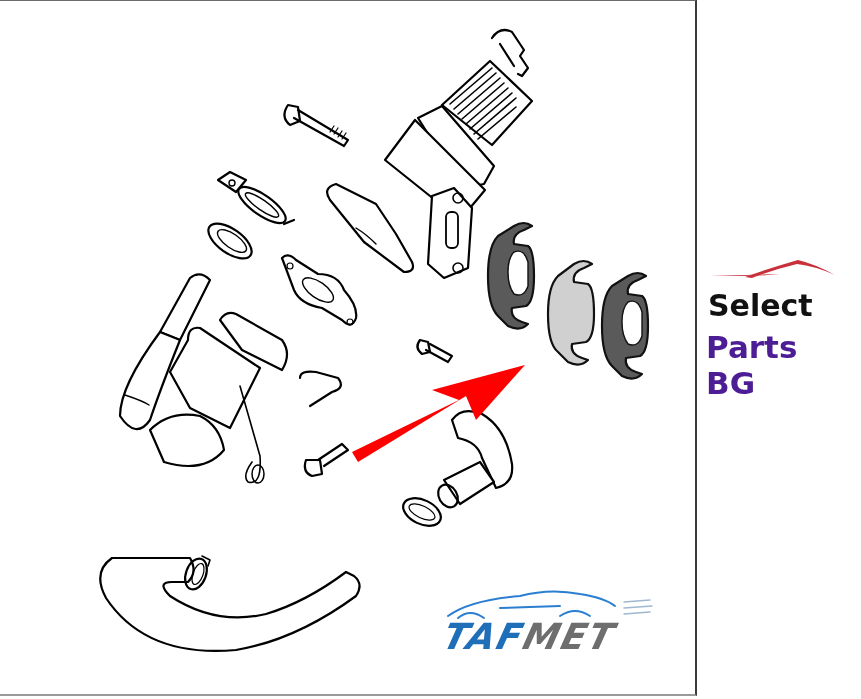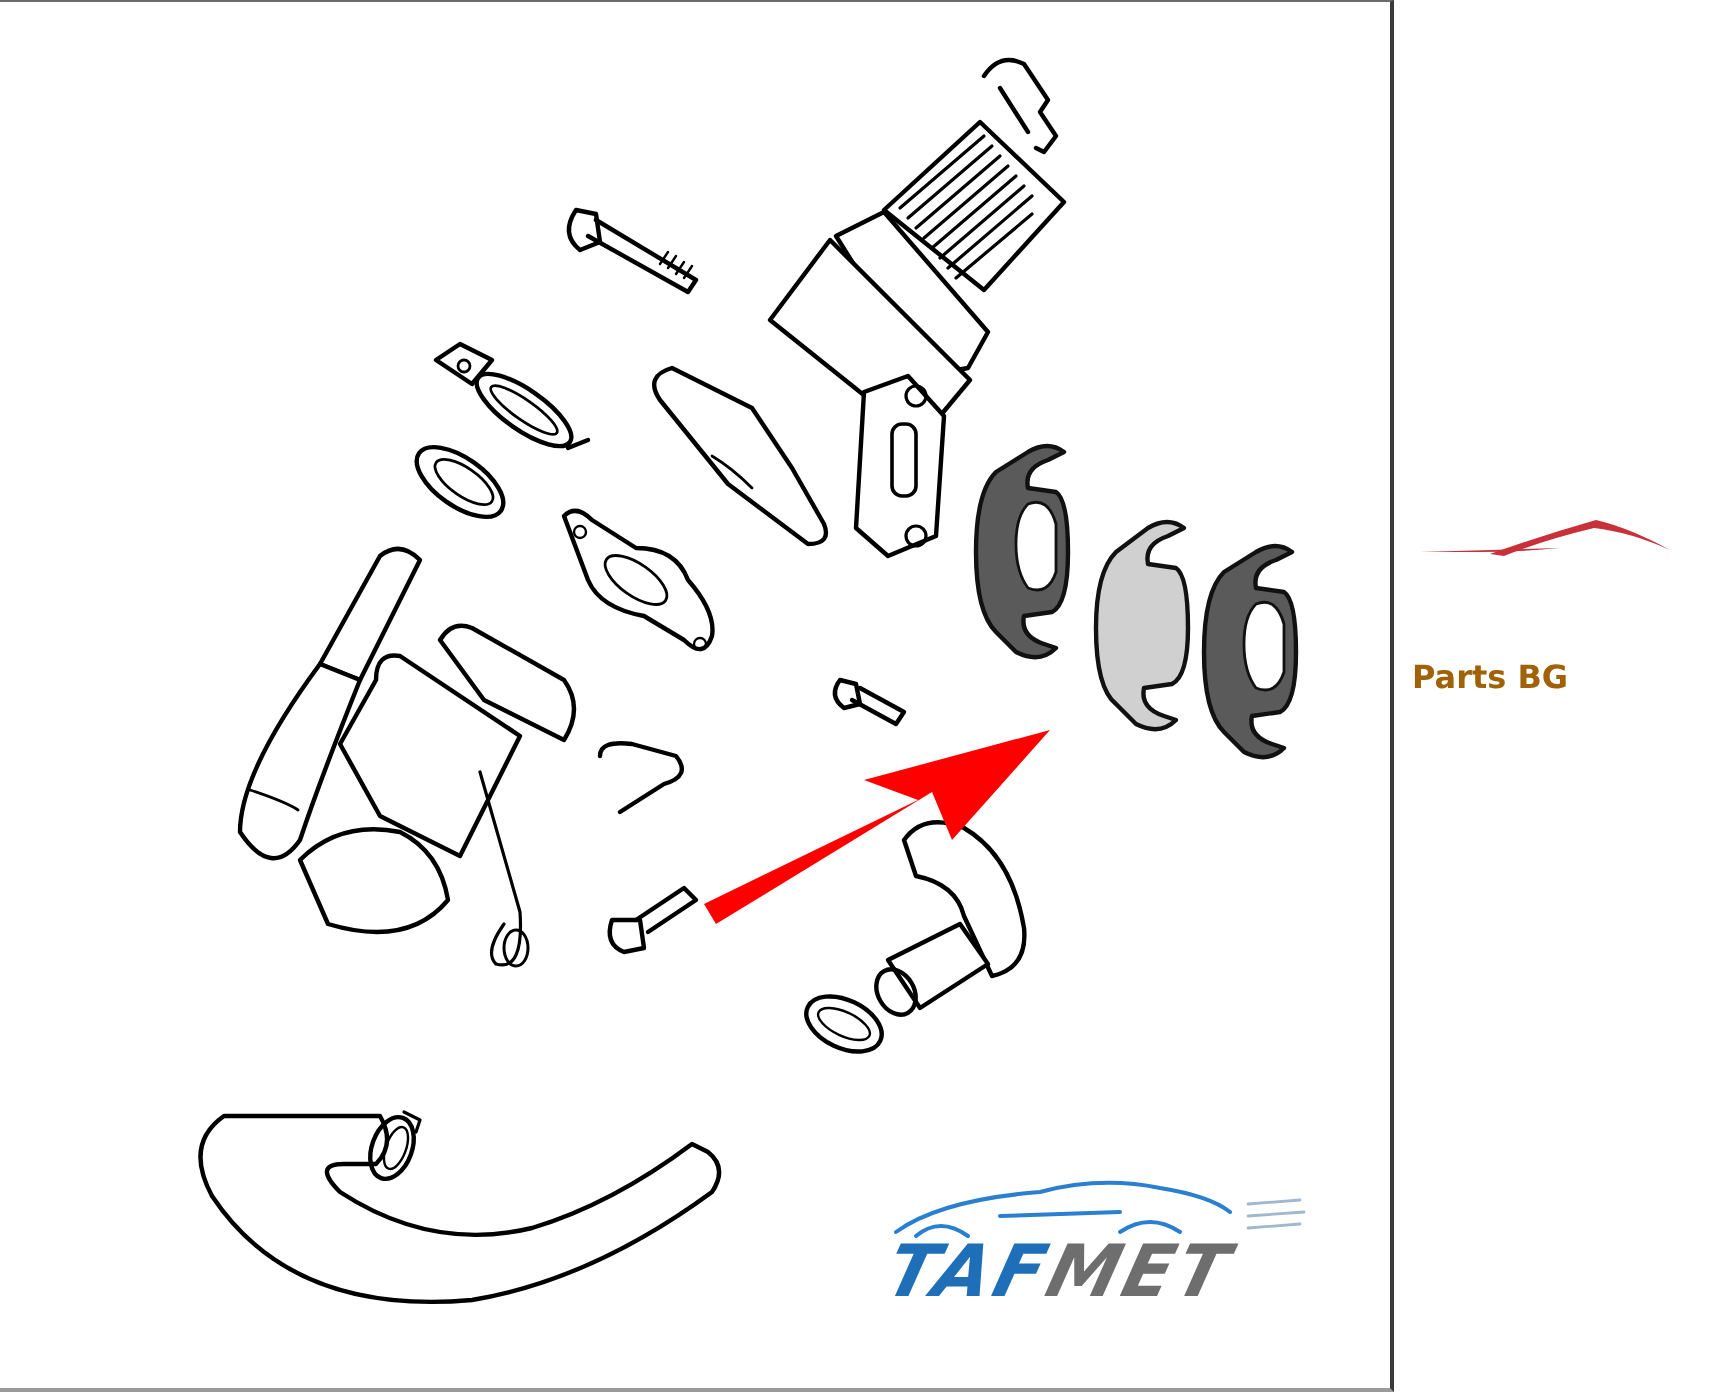--- a/index.html
+++ b/index.html
@@ -5,21 +5,21 @@
     html, body { margin: 0; padding: 0; background: #ffffff; }
     body { width: 861px; height: 699px; position: relative; overflow: hidden;
            font-family: "Liberation Sans", sans-serif; }
     .frame { position: absolute; left: 0; top: 0; width: 697px; height: 696px;
              border-top: 1px solid #6b6b6b; border-right: 2px solid #3a3a3a; border-bottom: 2px solid #9a9a9a;
              box-sizing: border-box; background: #fff; }
     svg.diagram { position: absolute; left: 0; top: 0; }
     .sp-logo { position: absolute; left: 700px; top: 258px; width: 140px; height: 105px; }
     .sp-line1 { position: absolute; left: 8px; top: 30px; font-size: 30px; font-weight: bold; color: #111;
                 font-family: "DejaVu Sans", sans-serif; letter-spacing: 0px; }
-    .sp-line2 { position: absolute; left: 6px; top: 71px; font-size: 16px; font-weight: bold; color: #a16207;
+    .sp-line2 { position: absolute; left: 6px; top: 71px; font-size: 31px; font-weight: bold; color: #4c1d95;
                 font-family: "DejaVu Sans", sans-serif; }
     .tafmet { position: absolute; left: 440px; top: 586px; width: 220px; height: 75px; }
     .tafmet-text { position: absolute; left: 4px; top: 30px; font-size: 36px; font-weight: bold; font-style: italic;
                    letter-spacing: 2px; font-family: "DejaVu Sans", sans-serif; transform: skewX(-14deg); }
     .tafmet-text .a { color: #1f6fb8; }
     .tafmet-text .b { color: #6e6e6e; }
   </style>
 </head>
 <body>
 
@@ -134,20 +134,21 @@
   <g>
     <polygon points="358,462 466,396 476,420 525,365 432,390 459,400 352,452" fill="#ff0000" stroke="none"></polygon>
   </g>
 </svg>
 
 <div class="sp-logo">
   <svg width="140" height="30" style="position:absolute;left:0;top:0">
     <path d="M10 18 L80 16 Q 60 18 40 18 Z" fill="#c8303a"></path>
     <path d="M45 19 Q 70 10 98 2 Q 115 6 135 17 Q 115 8 97 6 Q 72 12 52 20 Z" fill="#c8303a"></path>
   </svg>
+  <div class="sp-line1">Select</div>
   <div class="sp-line2">Parts BG</div>
 </div>
 
 <div class="tafmet">
   <svg width="220" height="36" style="position:absolute;left:0;top:0" fill="none" stroke="#2a7fd0" stroke-width="2" stroke-linecap="round">
     <path d="M8 30 Q 30 14 80 10 Q 110 2 140 8 Q 165 12 175 20"></path>
     <path d="M18 32 Q 30 22 44 32"></path>
     <path d="M120 30 Q 135 20 150 30"></path>
     <path d="M60 22 L 120 20"></path>
     <path d="M184 16 L 210 14 M 184 22 L 212 20 M 184 28 L 210 26" stroke="#9fb8d0" stroke-width="1.4"></path>

